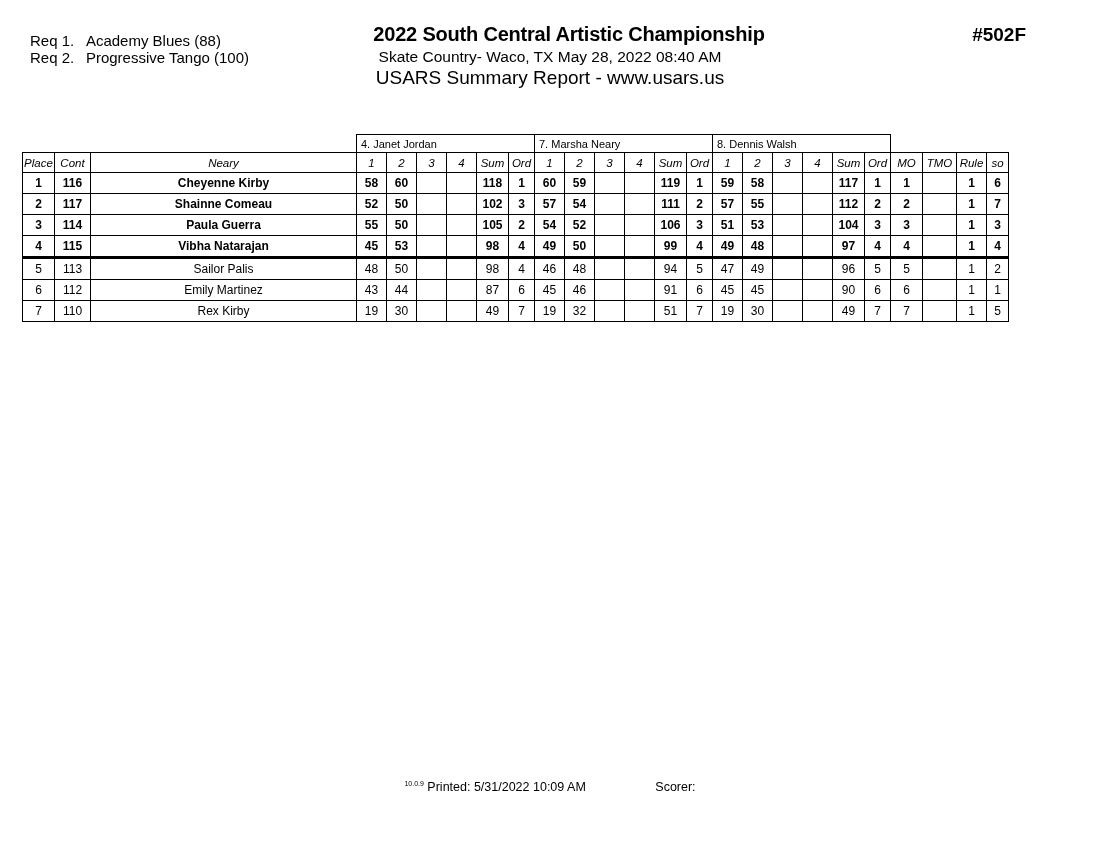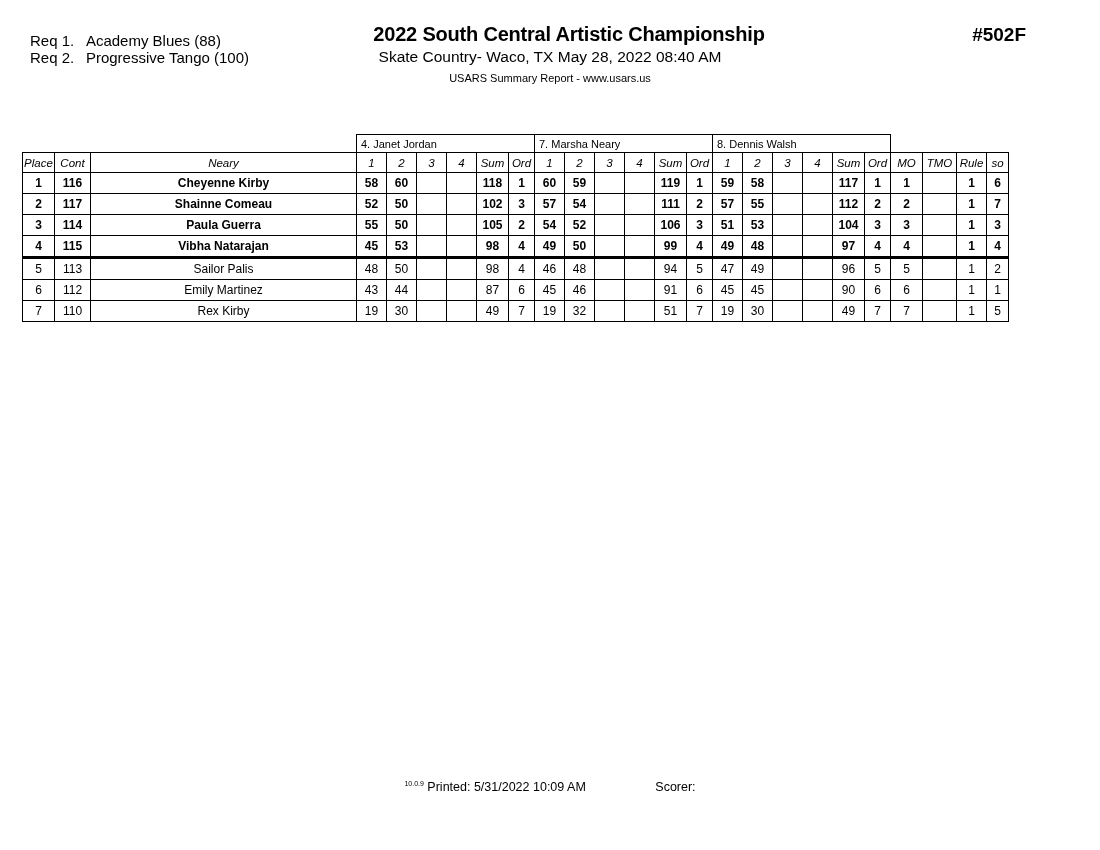--- a/index.html
+++ b/index.html
@@ -50,21 +50,21 @@
   .header .title-venue {
     font-size: 15.5px;
     line-height: 21px;
   }
   .header .title-event {
     font-size: 17px;
     font-weight: bold;
     line-height: 23px;
   }
   .header .title-report {
-    font-size: 11px;
+    font-size: 19px;
     line-height: 22px;
   }
 
   
   .event-code {
     position: absolute;
     right: 74px;
     top: 24px;
     font-size: 19px;
     font-weight: bold;

